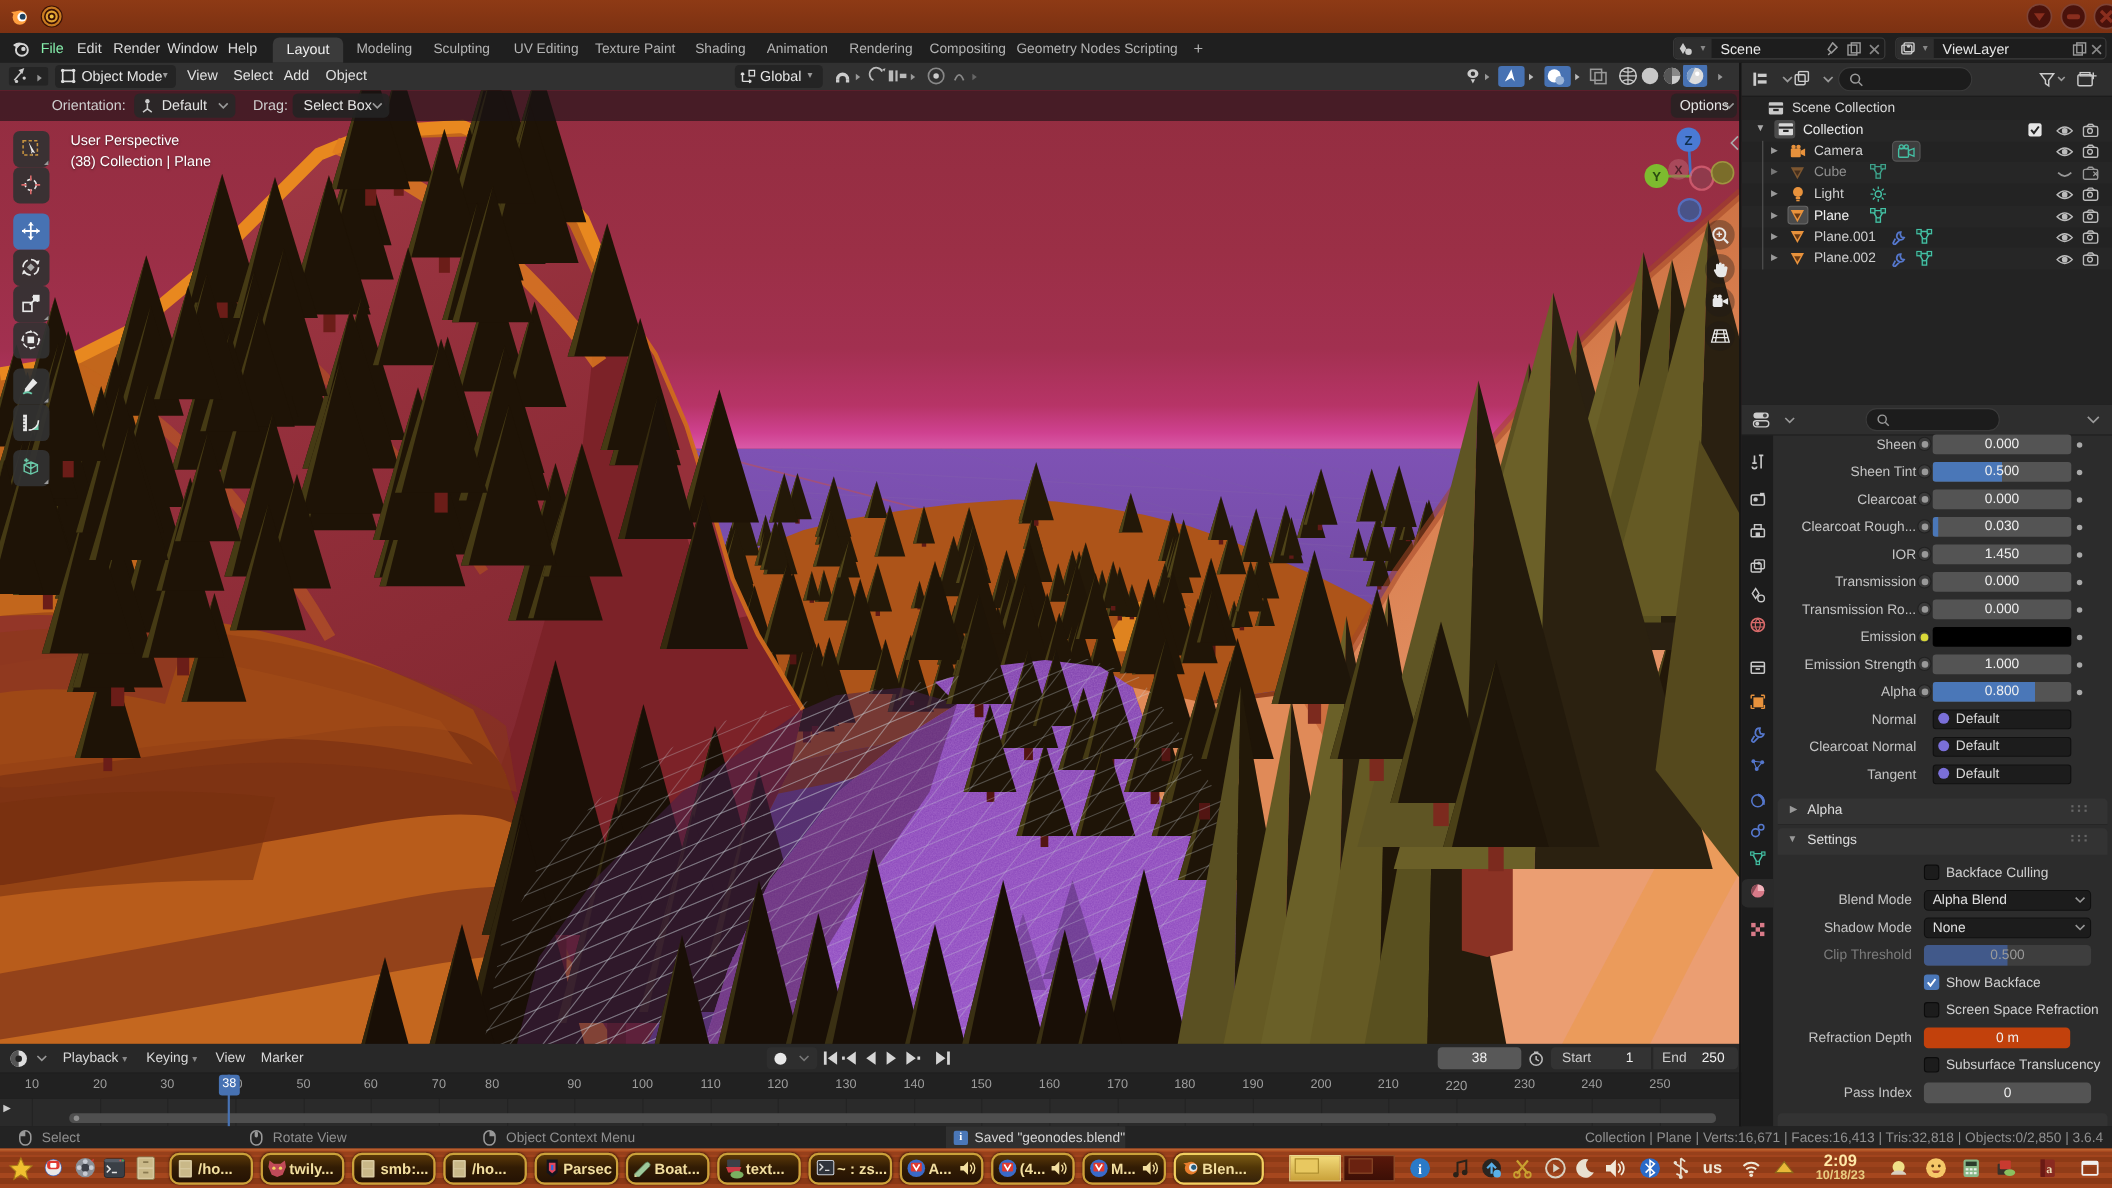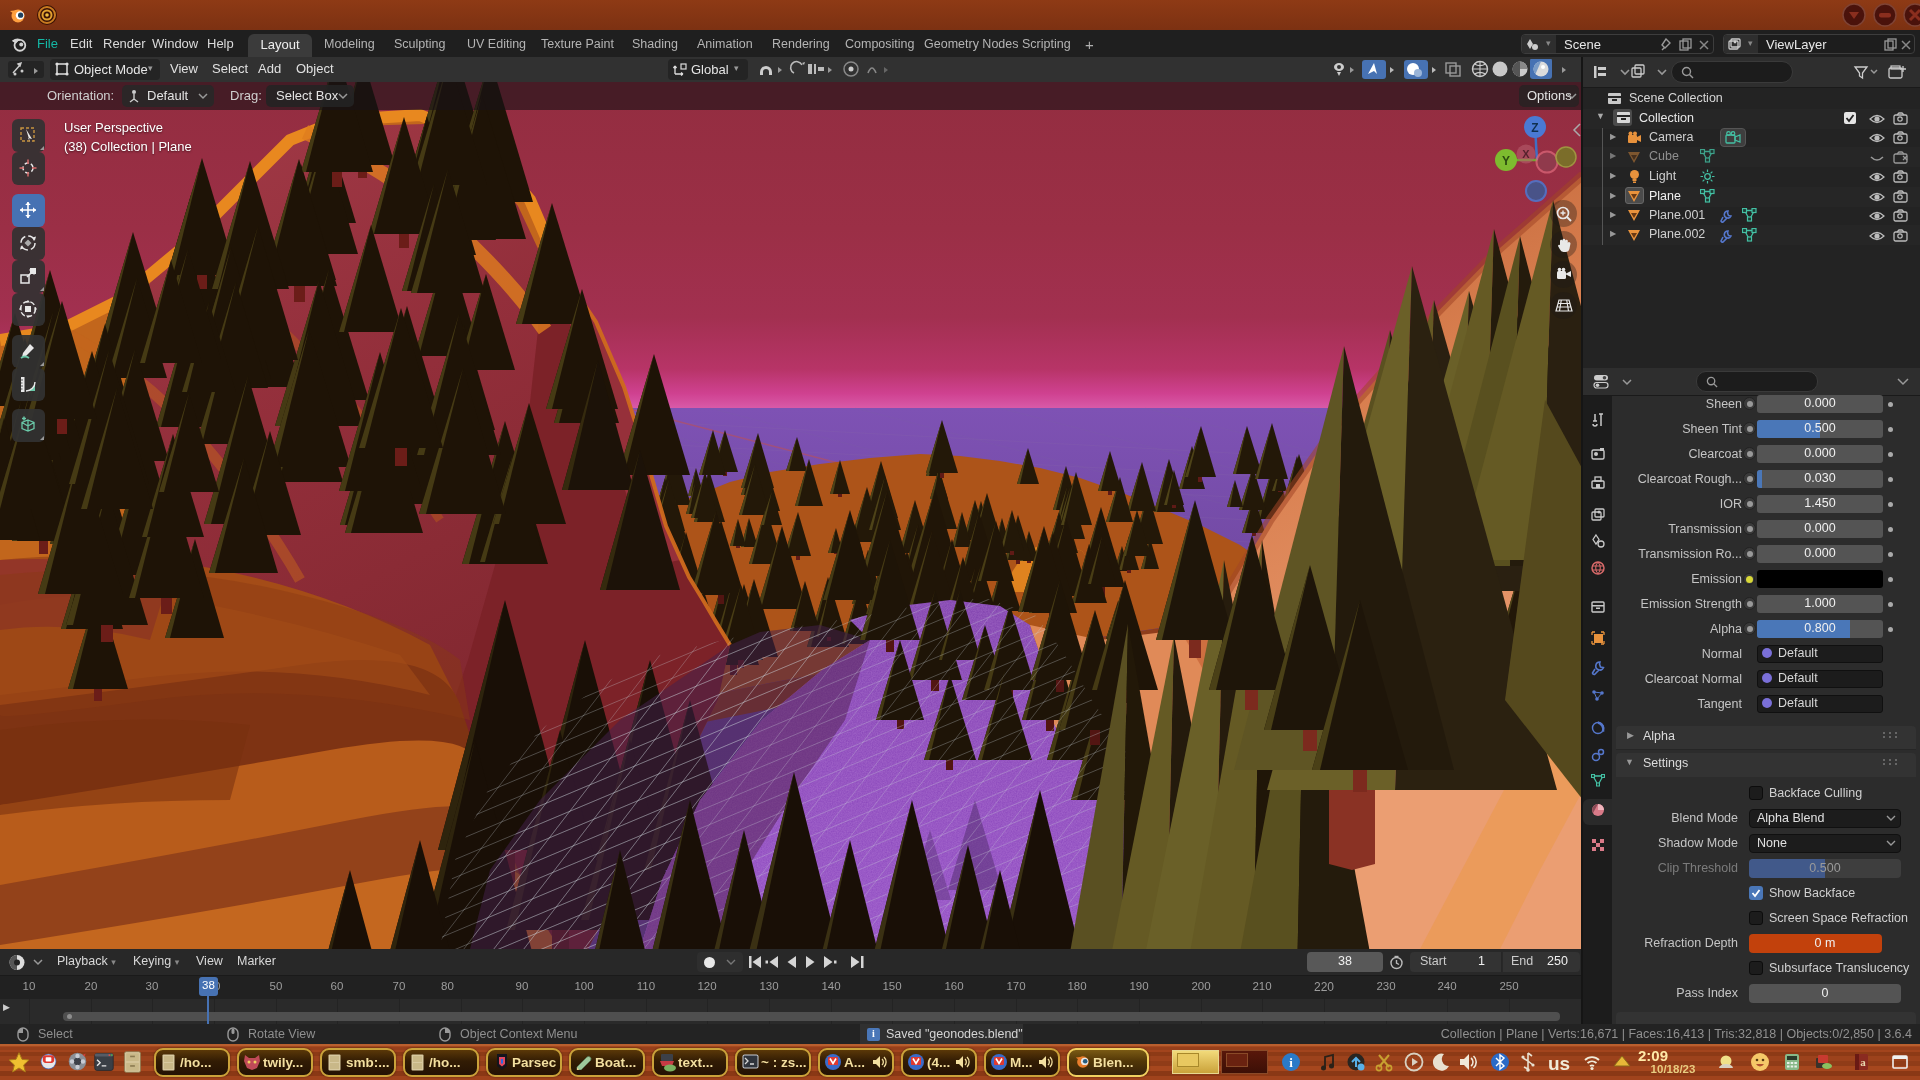--- a/index.html
+++ b/index.html
@@ -39,21 +39,21 @@
  <path d="M68,7 L78,17 M78,7 L68,17" stroke="#8a2e1e" stroke-width="3"></path>
     </svg>
 </div>
 <div id="menubar">
     <svg class="abs" style="left:10px;top:5px" width="18" height="18" viewBox="0 0 20 20">
  <circle cx="11" cy="11.5" r="6" fill="none" stroke="#d4d4d4" stroke-width="2"></circle>
  <circle cx="12.5" cy="10.5" r="2.2" fill="#d4d4d4"></circle>
       <path d="M2,6.5 L10,5.5 6.5,9.5 Z" fill="#d4d4d4"></path>
  <path d="M3,7 Q7,4 11,5.5" stroke="#d4d4d4" stroke-width="2" fill="none"></path>
     </svg>
-    <div class="abs" style="left:37px;top:6px;color:#14b8a6">File</div>
+    <div class="abs" style="left:37px;top:6px;color:#86efac">File</div>
     <div class="abs" style="left:70px;top:6px;color:#dadada">Edit</div>
     <div class="abs" style="left:103px;top:6px;color:#dadada">Render</div>
     <div class="abs" style="left:152px;top:6px;color:#dadada">Window</div>
     <div class="abs" style="left:207px;top:6px;color:#dadada">Help</div>
     <div class="abs" style="left:248px;top:4px;width:64px;height:23px;background:#3b3b3b;border-radius:6px 6px 0 0;text-align:center;padding-top:3px;color:#eee;white-space:nowrap">Layout</div>
     <div class="abs" style="left:324px;top:7px;color:#b4b4b4;white-space:nowrap;font-size:12.5px">Modeling</div>
     <div class="abs" style="left:394px;top:7px;color:#b4b4b4;white-space:nowrap;font-size:12.5px">Sculpting</div>
     <div class="abs" style="left:467px;top:7px;color:#b4b4b4;white-space:nowrap;font-size:12.5px">UV Editing</div>
     <div class="abs" style="left:541px;top:7px;color:#b4b4b4;white-space:nowrap;font-size:12.5px">Texture Paint</div>
     <div class="abs" style="left:632px;top:7px;color:#b4b4b4;white-space:nowrap;font-size:12.5px">Shading</div>
@@ -1980,29 +1980,29 @@
     <svg class="abs" style="left:1490px;top:8px" width="20" height="20" viewBox="0 0 20 20">
       <circle cx="10" cy="10" r="9" fill="#2a6ac8"></circle>
       <path d="M6,6 l8,8 -4,3 0,-14 4,3 -8,8" stroke="#fff" stroke-width="1.4" fill="none"></path>
     </svg>
     <svg class="abs" style="left:1518px;top:8px" width="20" height="20" viewBox="0 0 20 20">
       <path d="M10,1 L10,17 M10,1 l4,3 M10,9 l-5,-3 M10,9 l5,4 M10,17 l-4,-2" stroke="#e8e0d0" stroke-width="1.6" fill="none"></path>
       <circle cx="5" cy="5" r="1.6" fill="#e8e0d0"></circle>
       <circle cx="15" cy="13" r="1.6" fill="#e8e0d0"></circle>
       <circle cx="10" cy="18" r="1.8" fill="#e8e0d0"></circle>
     </svg>
-    <div class="abs" style="left:1548px;top:9px;color:#f0ead8;font-size:19px;font-weight:bold">us</div>
+    <div class="abs" style="left:1548px;top:9px;color:#f0ead8;font-size:15px;font-weight:bold">us</div>
     <svg class="abs" style="left:1582px;top:8px" width="20" height="20" viewBox="0 0 20 20">
       <path d="M3,8 a10,10 0 0 1 14,0 M5.5,11 a7,7 0 0 1 9,0 M8,14 a3.5,3.5 0 0 1 4,0" stroke="#f0ead8" stroke-width="1.8" fill="none"></path>
       <circle cx="10" cy="16.5" r="1.6" fill="#f0ead8"></circle>
     </svg>
     <svg class="abs" style="left:1612px;top:8px" width="20" height="20" viewBox="0 0 20 20">
       <path d="M10,4 L18,14 2,14 Z" fill="#e8b838" stroke="#8a6818" stroke-width="1"></path>
     </svg>
-    <div class="abs" style="left:1638px;top:3px;width:70px;text-align:left;color:#ffe9a8;font-size:15px;font-weight:bold">2:09</div>
+    <div class="abs" style="left:1638px;top:3px;width:70px;text-align:center;color:#ffe9a8;font-size:15px;font-weight:bold">2:09</div>
     <div class="abs" style="left:1638px;top:19px;width:70px;text-align:center;color:#e8cc80;font-size:11.5px;font-weight:bold">10/18/23</div>
     <svg class="abs" style="left:1716px;top:8px" width="20" height="20" viewBox="0 0 20 20">
       <circle cx="10" cy="9" r="5.5" fill="#f0e088"></circle>
       <path d="M3,16 a7,4 0 0 1 14,0 Z" fill="#d8d0c0"></path>
     </svg>
     <svg class="abs" style="left:1750px;top:8px" width="20" height="20" viewBox="0 0 20 20">
       <circle cx="10" cy="10" r="9" fill="#f5c868"></circle>
       <circle cx="7" cy="8" r="1.3" fill="#5a3a10"></circle>
       <circle cx="13" cy="8" r="1.3" fill="#5a3a10"></circle>
       <path d="M6,12 a4.5,4.5 0 0 0 8,0 Z" fill="#b05030"></path>

